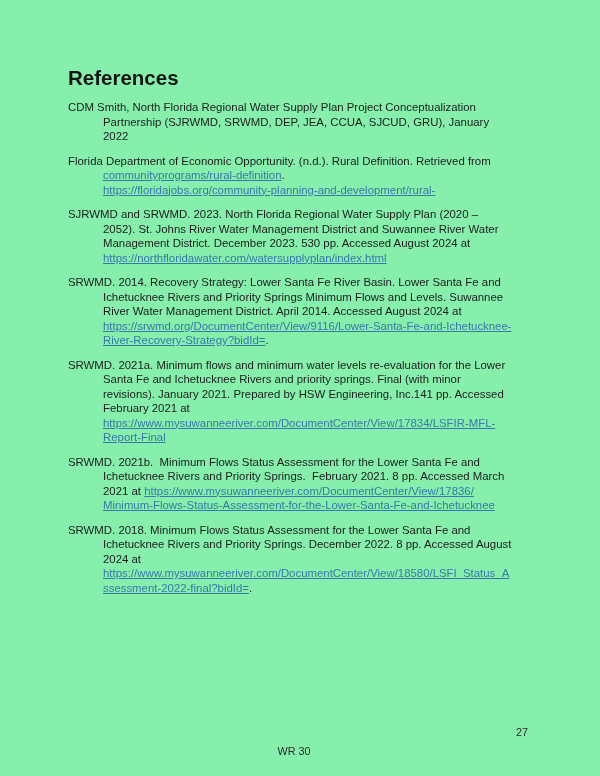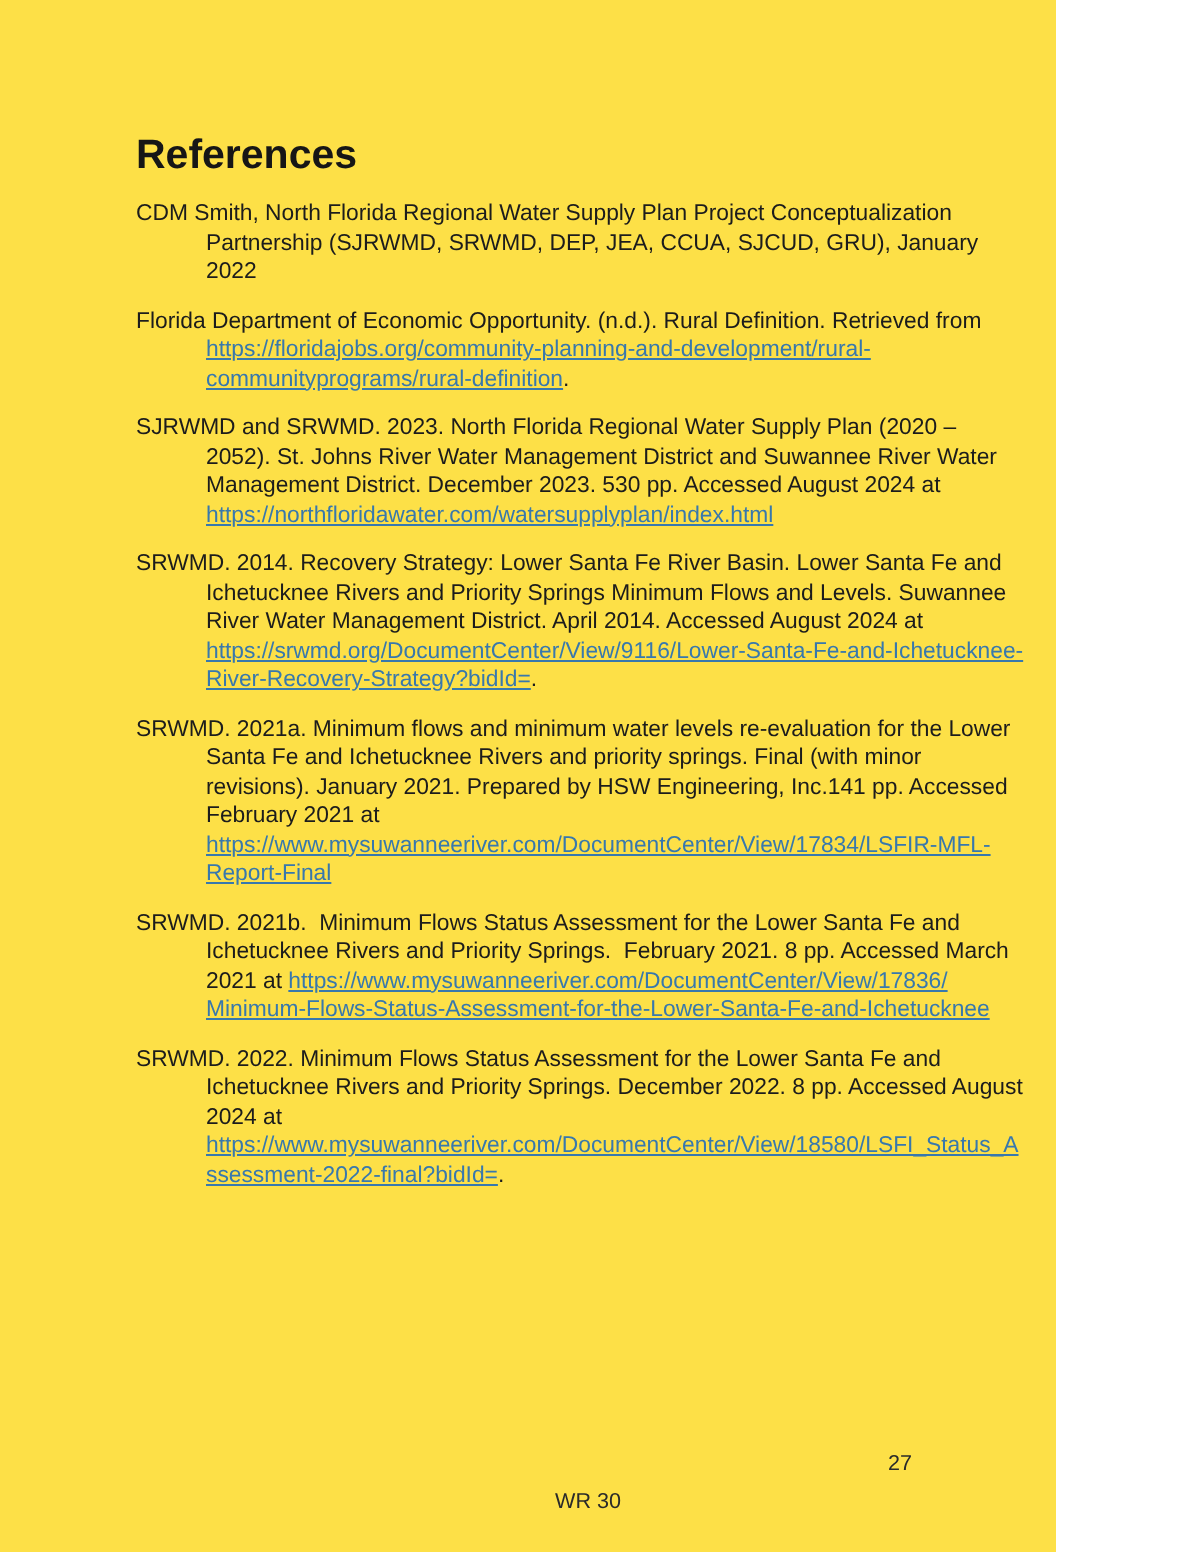--- a/index.html
+++ b/index.html
@@ -2,23 +2,23 @@
 <html><head>
 <meta charset="utf-8">
 <style>
   html, body {
     margin: 0;
     padding: 0;
     background: #ffffff;
   }
   .page {
     position: relative;
-    width: 528px;
+    width: 600px;
     height: 776px;
-    background: #fde047;
+    background: #86efac;
     font-family: "Liberation Sans", sans-serif;
     color: #1c1c1c;
     overflow: hidden;
   }
   .title {
     position: absolute;
     left: 68px;
     top: 66px;
     margin: 0;
     font-size: 20.5px;
@@ -73,22 +73,22 @@
 <div class="page">
   <h1 class="title">References</h1>
   <div class="references">
       <div class="reference">
         <div class="ref-line"><span>CDM Smith, North Florida Regional Water Supply Plan Project Conceptualization</span></div>
         <div class="ref-line indent"><span>Partnership (SJRWMD, SRWMD, DEP, JEA, CCUA, SJCUD, GRU), January</span></div>
         <div class="ref-line indent"><span>2022</span></div>
       </div>
       <div class="reference">
         <div class="ref-line"><span>Florida Department of Economic Opportunity. (n.d.). Rural Definition. Retrieved from</span></div>
+        <div class="ref-line indent"><a class="ref-link" style="color: rgb(56, 120, 173);">communityprograms/rural-definition</a><span>.</span></div>
         <div class="ref-line indent"><a class="ref-link" style="color: rgb(56, 120, 173);">https://floridajobs.org/community-planning-and-development/rural-</a></div>
-        <div class="ref-line indent"><a class="ref-link" style="color: rgb(56, 120, 173);">communityprograms/rural-definition</a><span>.</span></div>
       </div>
       <div class="reference">
         <div class="ref-line"><span>SJRWMD and SRWMD. 2023. North Florida Regional Water Supply Plan (2020 –</span></div>
         <div class="ref-line indent"><span>2052). St. Johns River Water Management District and Suwannee River Water</span></div>
         <div class="ref-line indent"><span>Management District. December 2023. 530 pp. Accessed August 2024 at</span></div>
         <div class="ref-line indent"><a class="ref-link" style="color: rgb(56, 120, 173); text-align: right;">https://northfloridawater.com/watersupplyplan/index.html</a></div>
       </div>
       <div class="reference">
         <div class="ref-line"><span>SRWMD. 2014. Recovery Strategy: Lower Santa Fe River Basin. Lower Santa Fe and</span></div>
         <div class="ref-line indent"><span>Ichetucknee Rivers and Priority Springs Minimum Flows and Levels. Suwannee</span></div>
@@ -104,21 +104,21 @@
         <div class="ref-line indent"><a class="ref-link" style="color: rgb(56, 120, 173);">https://www.mysuwanneeriver.com/DocumentCenter/View/17834/LSFIR-MFL-</a></div>
         <div class="ref-line indent"><a class="ref-link" style="color: rgb(56, 120, 173);">Report-Final</a></div>
       </div>
       <div class="reference">
         <div class="ref-line"><span>SRWMD. 2021b.  Minimum Flows Status Assessment for the Lower Santa Fe and</span></div>
         <div class="ref-line indent"><span>Ichetucknee Rivers and Priority Springs.  February 2021. 8 pp. Accessed March</span></div>
         <div class="ref-line indent"><span>2021 at </span><a class="ref-link" style="color: rgb(56, 120, 173);">https://www.mysuwanneeriver.com/DocumentCenter/View/17836/</a></div>
         <div class="ref-line indent"><a class="ref-link" style="color: rgb(56, 120, 173);">Minimum-Flows-Status-Assessment-for-the-Lower-Santa-Fe-and-Ichetucknee</a></div>
       </div>
       <div class="reference">
-        <div class="ref-line"><span>SRWMD. 2022. Minimum Flows Status Assessment for the Lower Santa Fe and</span></div>
+        <div class="ref-line"><span>SRWMD. 2018. Minimum Flows Status Assessment for the Lower Santa Fe and</span></div>
         <div class="ref-line indent"><span>Ichetucknee Rivers and Priority Springs. December 2022. 8 pp. Accessed August</span></div>
         <div class="ref-line indent"><span>2024 at</span></div>
         <div class="ref-line indent"><a class="ref-link" style="color: rgb(56, 120, 173);">https://www.mysuwanneeriver.com/DocumentCenter/View/18580/LSFI_Status_A</a></div>
         <div class="ref-line indent"><a class="ref-link" style="color: rgb(56, 120, 173);">ssessment-2022-final?bidId=</a><span>.</span></div>
       </div>
     </div>
   <div class="page-number">27</div>
   <div class="footer-code">WR 30</div>
 </div>
 

